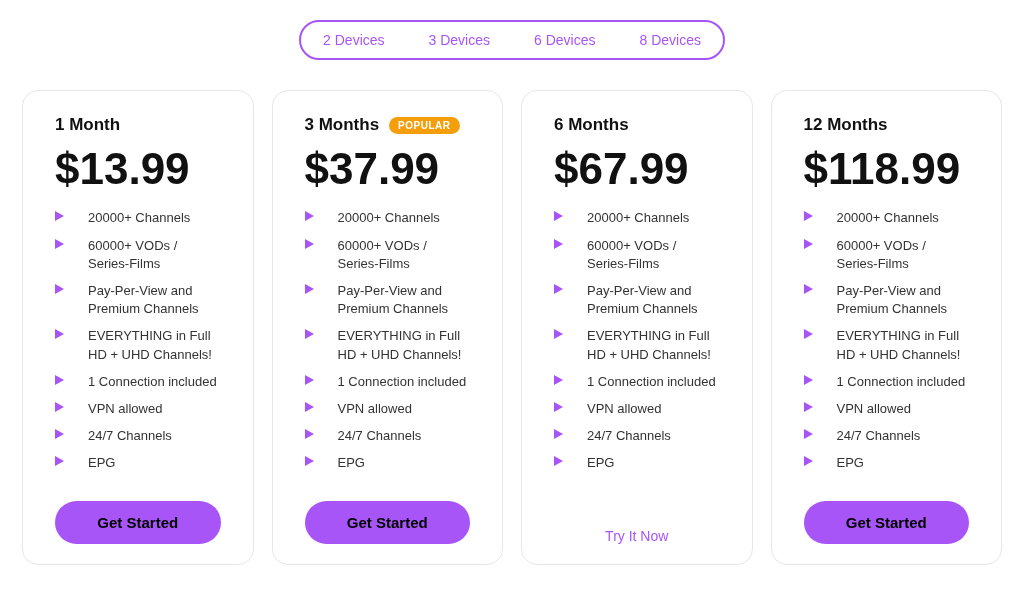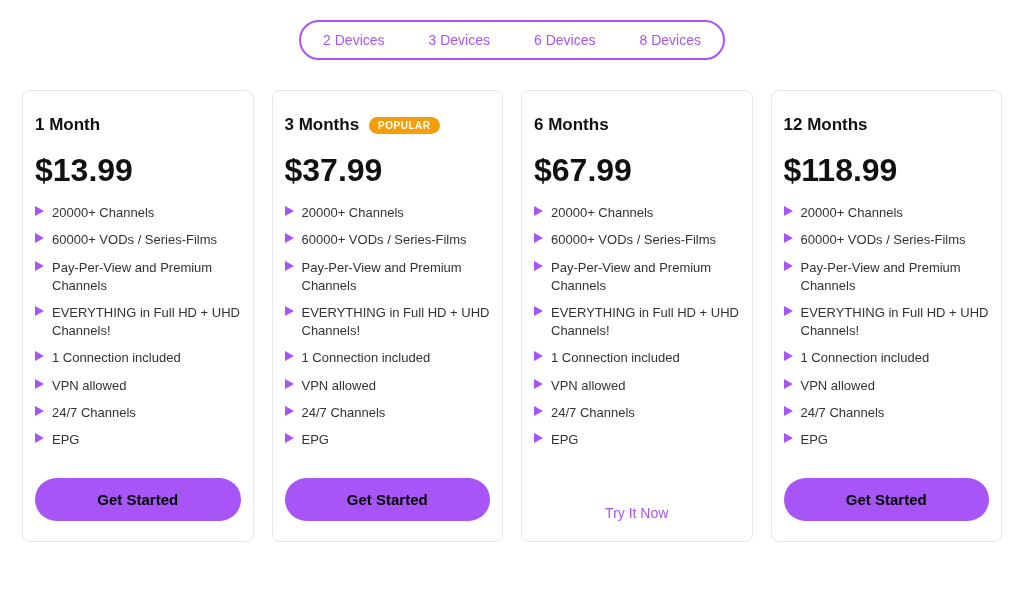--- a/index.html
+++ b/index.html
@@ -44,22 +44,22 @@
     .pricing-grid {
       display: grid;
       grid-template-columns: repeat(4, 1fr);
       gap: 18px;
       width: 100%;
       max-width: 980px;
     }
 
     .plan-card {
       border: 1.5px solid #e5e7eb;
-      border-radius: 8px;
-      padding: 24px 12px 20px;
+      border-radius: 16px;
+      padding: 24px 32px 20px;
       display: flex;
       flex-direction: column;
       background: #fff;
       position: relative;
     }
 
     .plan-header {
       margin-bottom: 6px;
     }
     .plan-duration {
@@ -74,36 +74,36 @@
       background: #f59e0b;
       color: #fff;
       font-size: 10px;
       font-weight: 700;
       padding: 3px 9px;
       border-radius: 20px;
       text-transform: uppercase;
       letter-spacing: 0.5px;
     }
     .plan-price {
-      font-size: 32px;
+      font-size: 44px;
       font-weight: 800;
       color: #111;
-      margin: 12px 0 16px;
+      margin: 4px 0 16px;
       line-height: 1.1;
     }
 
     .feature-list {
       list-style: none;
       flex: 1;
       margin-bottom: 20px;
     }
     .feature-item {
       display: flex;
       align-items: flex-start;
-      gap: 8px;
+      gap: 24px;
       font-size: 13px;
       color: #333;
       margin-bottom: 9px;
       line-height: 1.4;
     }
     .feature-icon {
       color: #a855f7;
       font-size: 0;
       flex-shrink: 0;
       margin-top: 2px;

